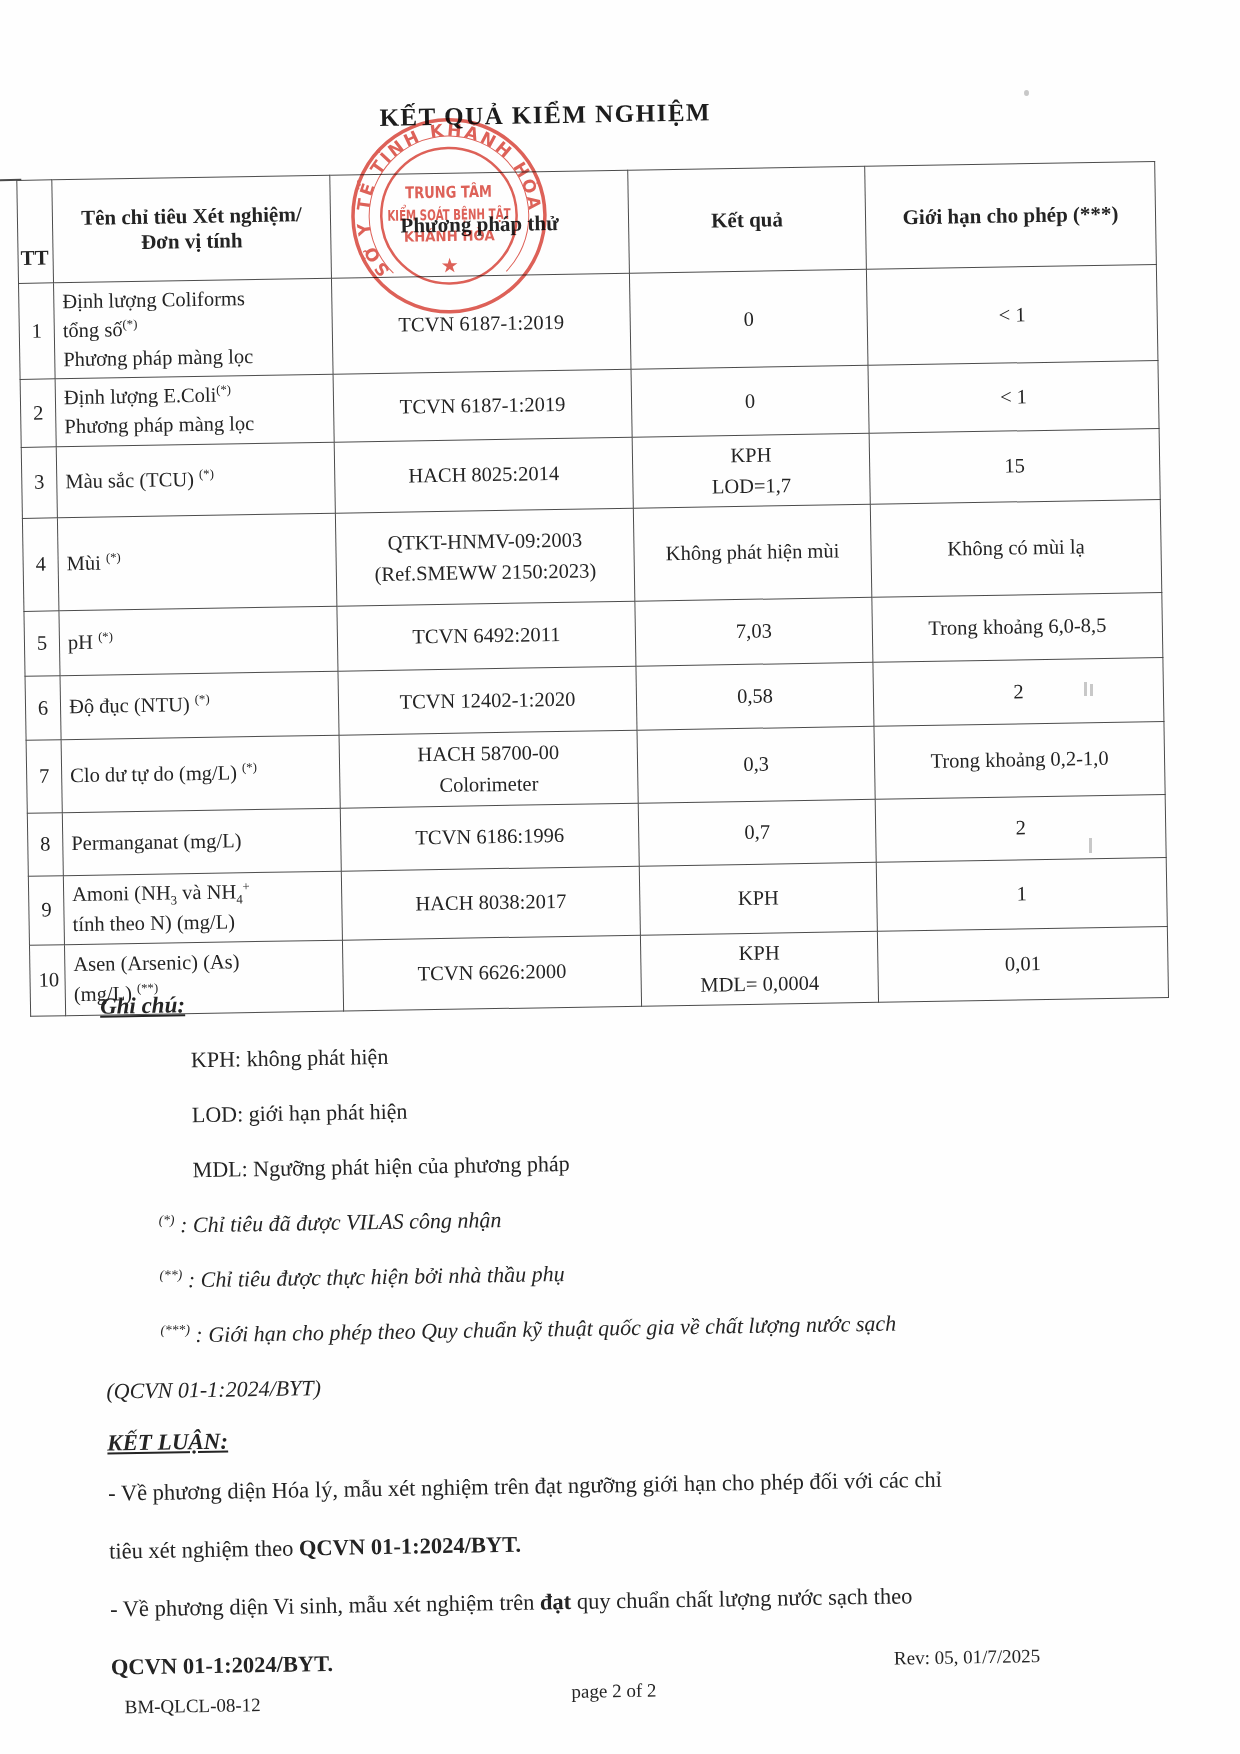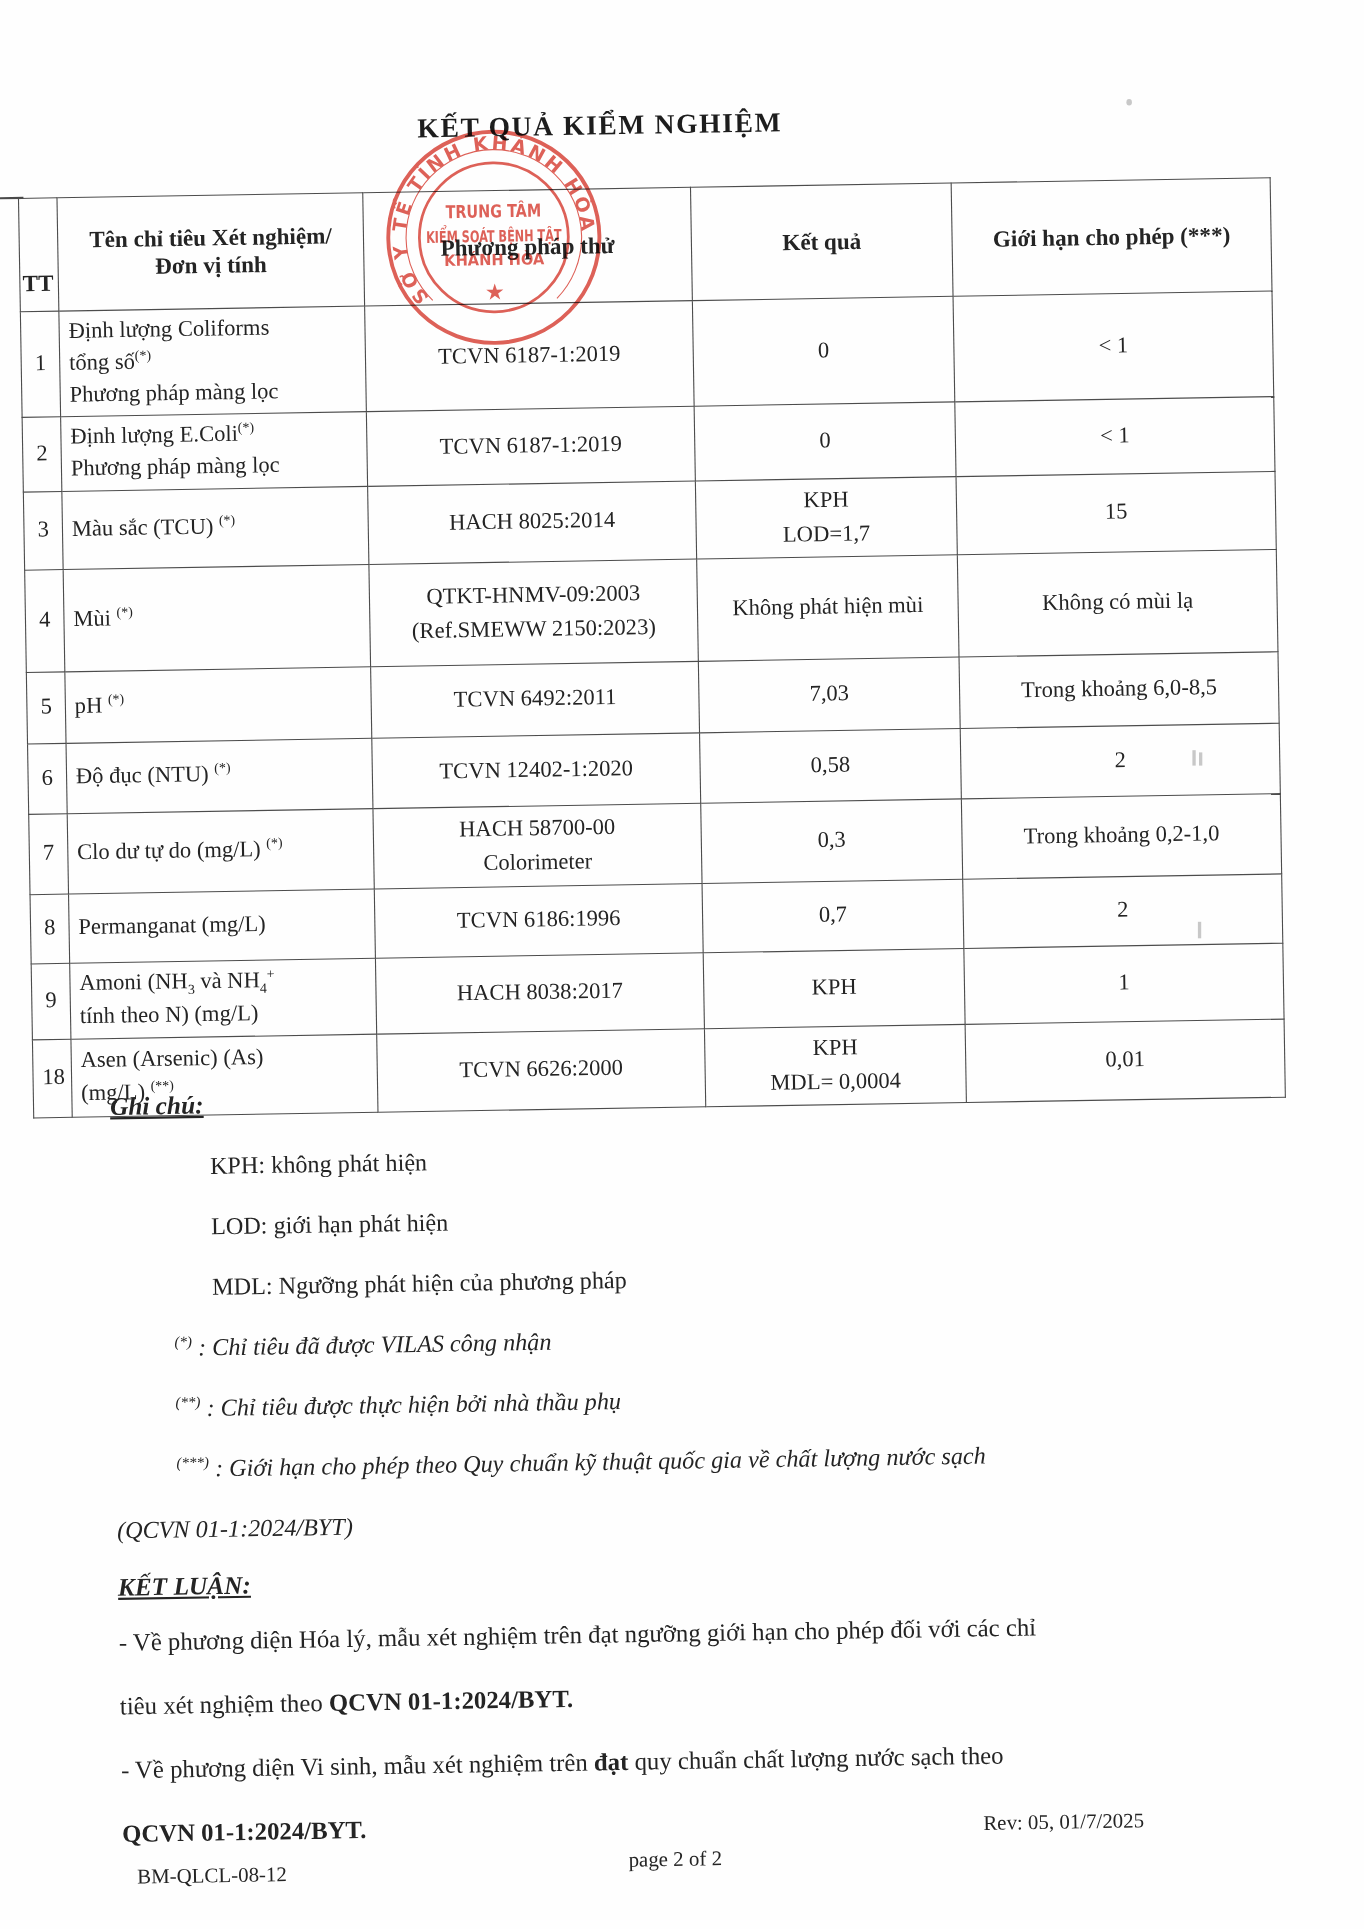--- a/index.html
+++ b/index.html
@@ -271,21 +271,21 @@
           </td>
           <td class="c-result">
             <div>KPH</div>
           </td>
           <td class="c-limit">
             <div>1</div>
           </td>
         </tr>
         <tr>
           <td class="c-tt">
-            <div>18</div>
+            <div>10</div>
           </td>
           <td class="c-name">
             <div>Asen  (Arsenic) (As)</div>
             <div>(mg/L) <sup>(**)</sup></div>
           </td>
           <td class="c-method">
             <div>TCVN 6626:2000</div>
           </td>
           <td class="c-result">
             <div>KPH</div>

